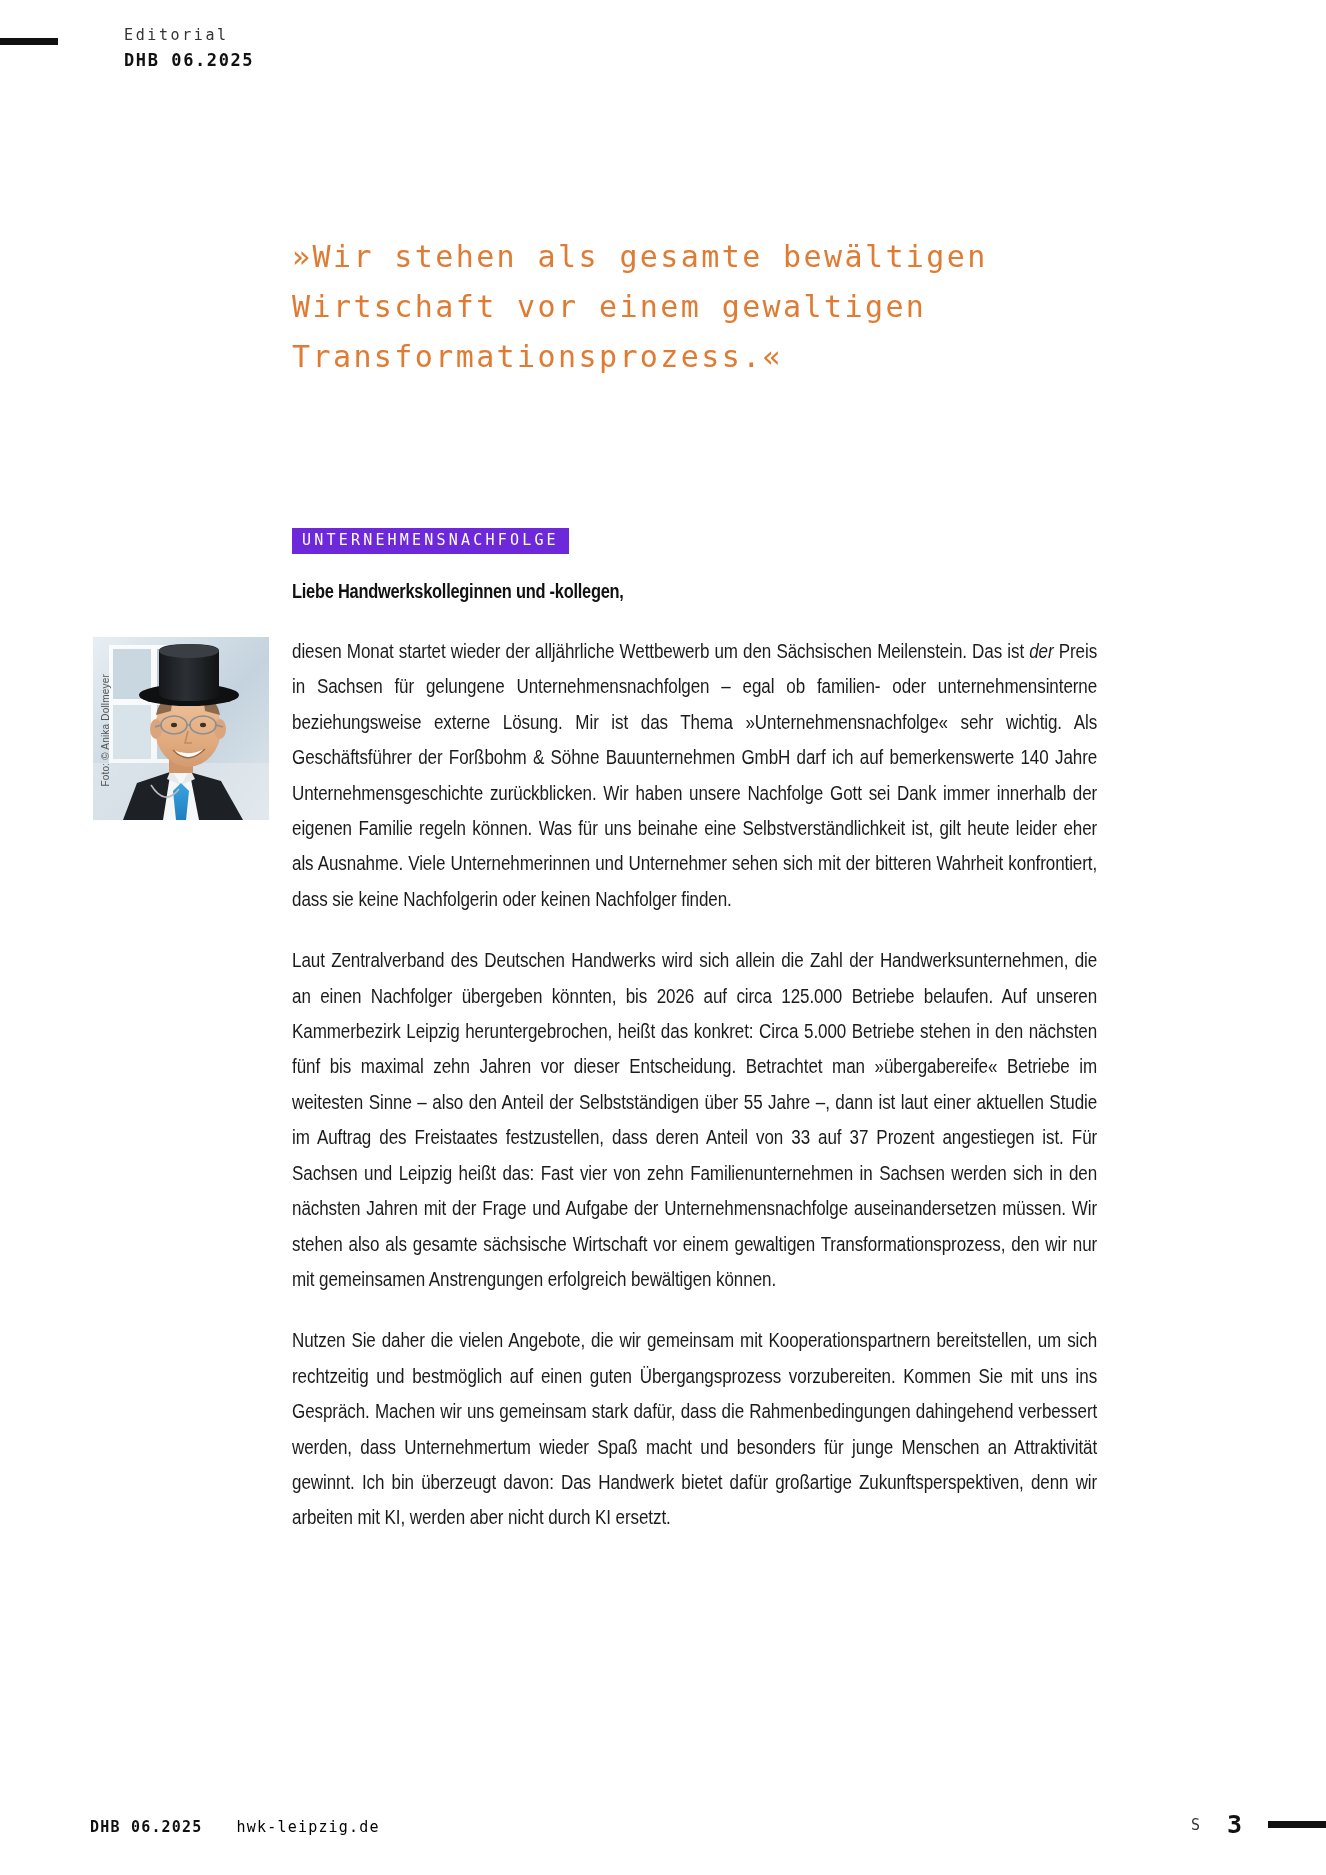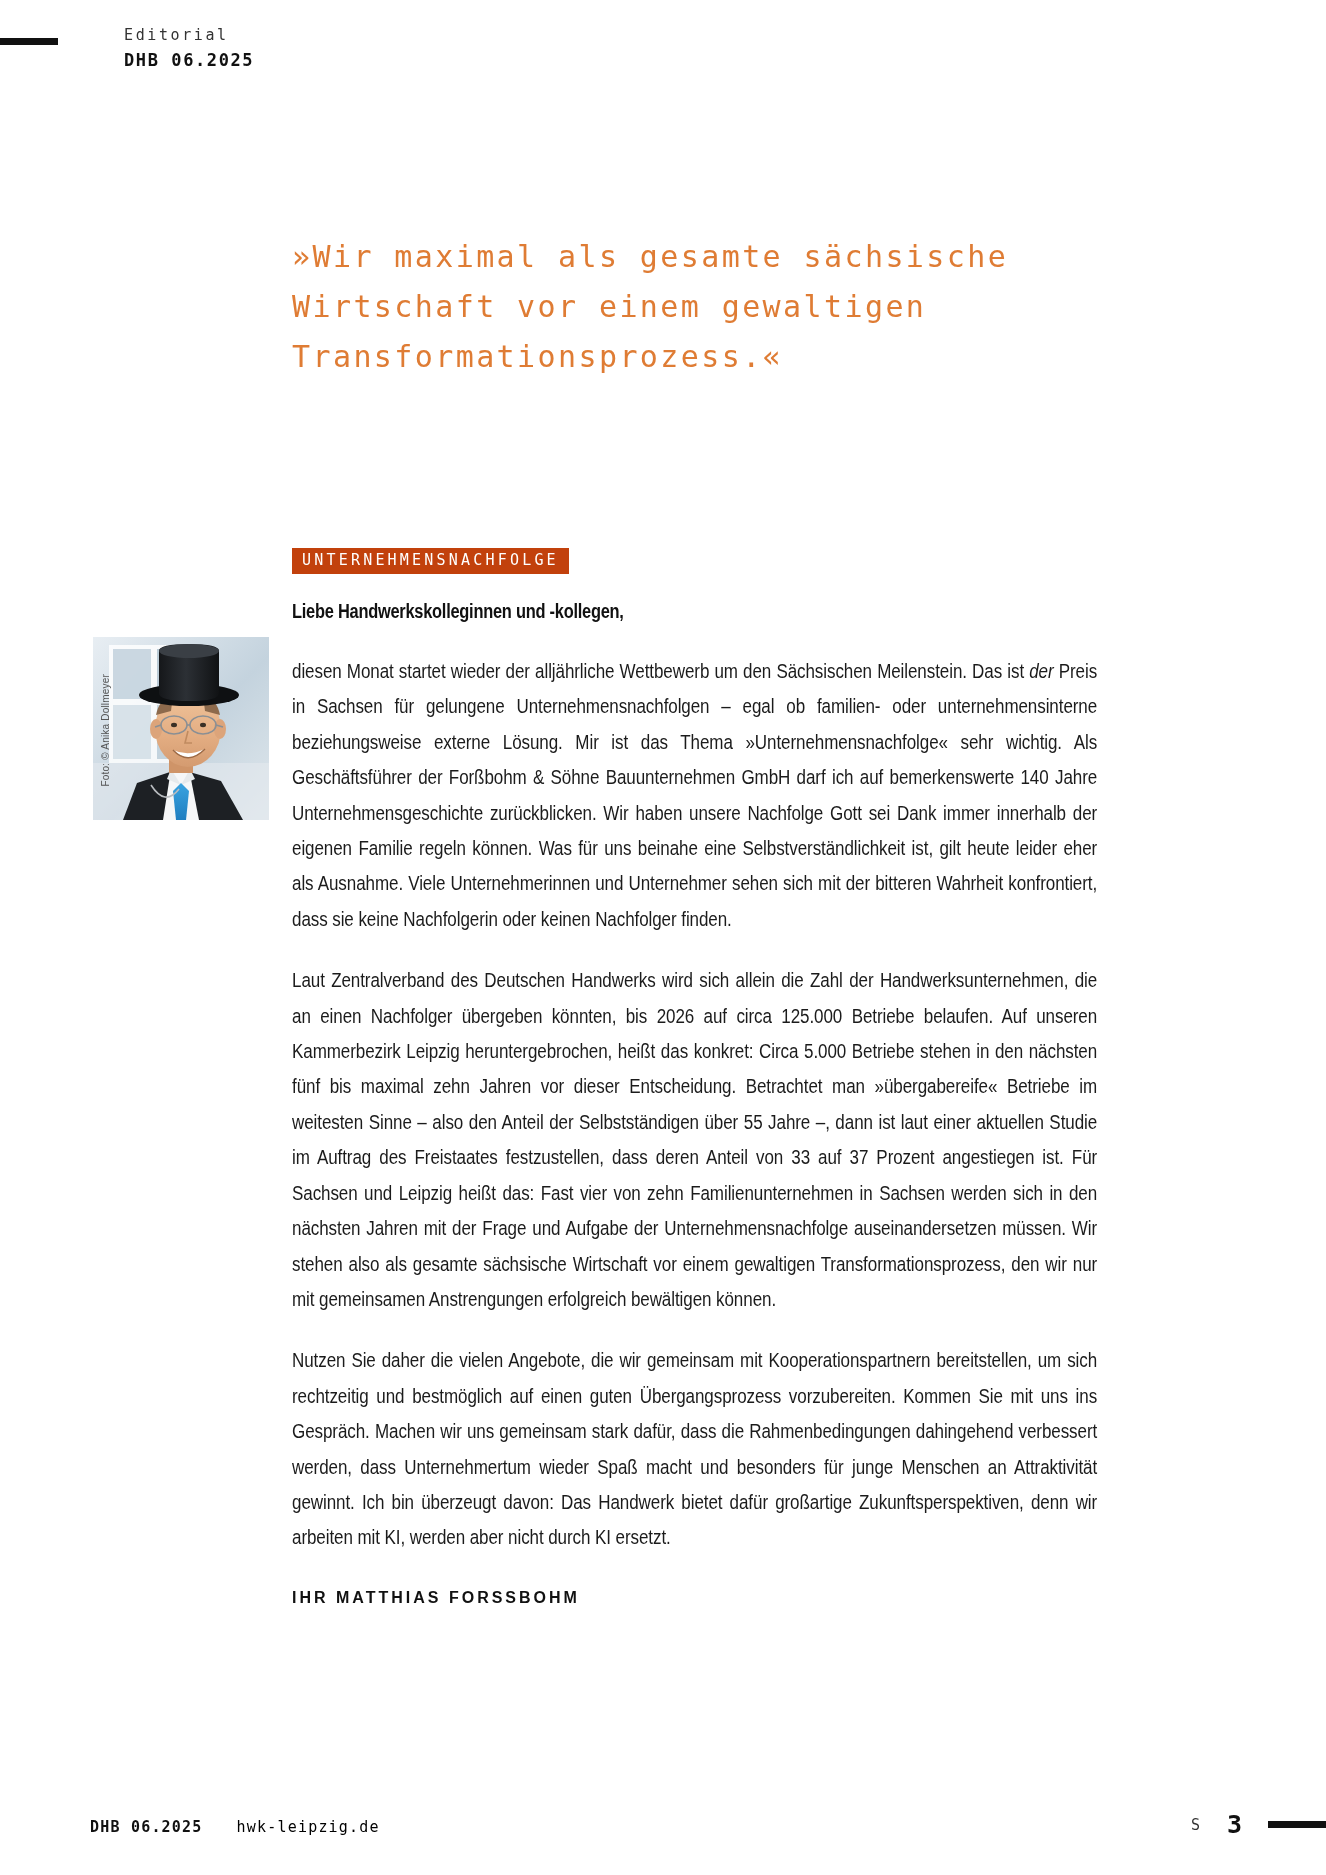--- a/index.html
+++ b/index.html
@@ -66,29 +66,28 @@
 
   
   .content {
     position: absolute;
     left: 292px;
     top: 528px;
     width: 805px;
   }
   .topic-tag {
     display: inline-block;
-    background: #c2410c;
+    background: #6d28d9;
     color: #ffffff;
     font-family: "DejaVu Sans Mono", monospace;
     font-size: 15px;
     letter-spacing: 3.2px;
     padding: 5px 10px 6px 10px;
     font-weight: 400;
     line-height: 1;
-    margin-top: 20px;
   }
   .salutation {
     margin-top: 26px;
     font-family: "Liberation Sans", sans-serif;
     font-size: 20px;
     font-weight: bold;
     letter-spacing: -0.3px;
     color: #111111;
     transform: scaleX(0.82);
     transform-origin: left center;
@@ -200,21 +199,21 @@
 </style>
 </head>
 <body>
 
 <div class="header-rule"></div>
 <div class="header-block">
   <div class="header-kicker">Editorial</div>
   <div class="header-issue">DHB 06.2025</div>
 </div>
 
-<div class="pullquote">»Wir maximal als gesamte sächsische
+<div class="pullquote">»Wir stehen als gesamte bewältigen
 Wirtschaft vor einem gewaltigen
 Transformationsprozess.«</div>
 
 <div class="portrait-wrap">
   <div class="portrait">
     <svg width="176" height="183" viewBox="0 0 176 183">
       <defs>
         <linearGradient id="bgGrad" x1="0" y1="0" x2="1" y2="1">
           <stop offset="0%" stop-color="#e8eef3"></stop>
           <stop offset="55%" stop-color="#c4d3de"></stop>
@@ -290,21 +289,20 @@
 </div>
 
 <div class="content">
   <div class="topic-tag">UNTERNEHMENSNACHFOLGE</div>
   <div class="salutation">Liebe Handwerkskolleginnen und -kollegen,</div>
 
   <div class="body-par first" id="p0">diesen Monat startet wieder der alljährliche Wettbewerb um den Sächsischen Meilenstein. Das ist <em>der</em> Preis in Sachsen für gelungene Unternehmensnachfolgen – egal ob familien- oder unternehmensinterne beziehungsweise externe Lösung. Mir ist das Thema »Unternehmensnachfolge« sehr wichtig. Als Geschäftsführer der Forßbohm &amp; Söhne Bauunternehmen GmbH darf ich auf bemerkenswerte 140 Jahre Unternehmensgeschichte zurückblicken. Wir haben unsere Nachfolge Gott sei Dank immer innerhalb der eigenen Familie regeln können. Was für uns beinahe eine Selbstverständlichkeit ist, gilt heute leider eher als Ausnahme. Viele Unternehmerinnen und Unternehmer sehen sich mit der bitteren Wahrheit konfrontiert, dass sie keine Nachfolgerin oder keinen Nachfolger finden.</div>
   <div class="body-par">Laut Zentralverband des Deutschen Handwerks wird sich allein die Zahl der Handwerksunternehmen, die an einen Nachfolger übergeben könnten, bis 2026 auf circa 125.000 Betriebe belaufen. Auf unseren Kammerbezirk Leipzig heruntergebrochen, heißt das konkret: Circa 5.000 Betriebe stehen in den nächsten fünf bis maximal zehn Jahren vor dieser Entscheidung. Betrachtet man »übergabereife« Betriebe im weitesten Sinne – also den Anteil der Selbstständigen über 55 Jahre –, dann ist laut einer aktuellen Studie im Auftrag des Freistaates festzustellen, dass deren Anteil von 33 auf 37 Prozent angestiegen ist. Für Sachsen und Leipzig heißt das: Fast vier von zehn Familienunternehmen in Sachsen werden sich in den nächsten Jahren mit der Frage und Aufgabe der Unternehmensnachfolge auseinandersetzen müssen. Wir stehen also als gesamte sächsische Wirtschaft vor einem gewaltigen Transformationsprozess, den wir nur mit gemeinsamen Anstrengungen erfolgreich bewältigen können.</div>
   <div class="body-par">Nutzen Sie daher die vielen Angebote, die wir gemeinsam mit Kooperationspartnern bereitstellen, um sich rechtzeitig und bestmöglich auf einen guten Übergangsprozess vorzubereiten. Kommen Sie mit uns ins Gespräch. Machen wir uns gemeinsam stark dafür, dass die Rahmenbedingungen dahingehend verbessert werden, dass Unternehmertum wieder Spaß macht und besonders für junge Menschen an Attraktivität gewinnt. Ich bin überzeugt davon: Das Handwerk bietet dafür großartige Zukunftsperspektiven, denn wir arbeiten mit KI, werden aber nicht durch KI ersetzt.</div>
 
-  <div class="signature">IHR MATTHIAS FORSSBOHM</div>
 </div>
 
 <div class="footer-left">
   <span class="footer-issue">DHB 06.2025</span>
   <span class="footer-url">hwk-leipzig.de</span>
 </div>
 <div class="footer-right">
   <span class="footer-pagelabel">S</span>
   <span class="footer-pagenum">3</span>
   <span class="footer-rule"></span>

